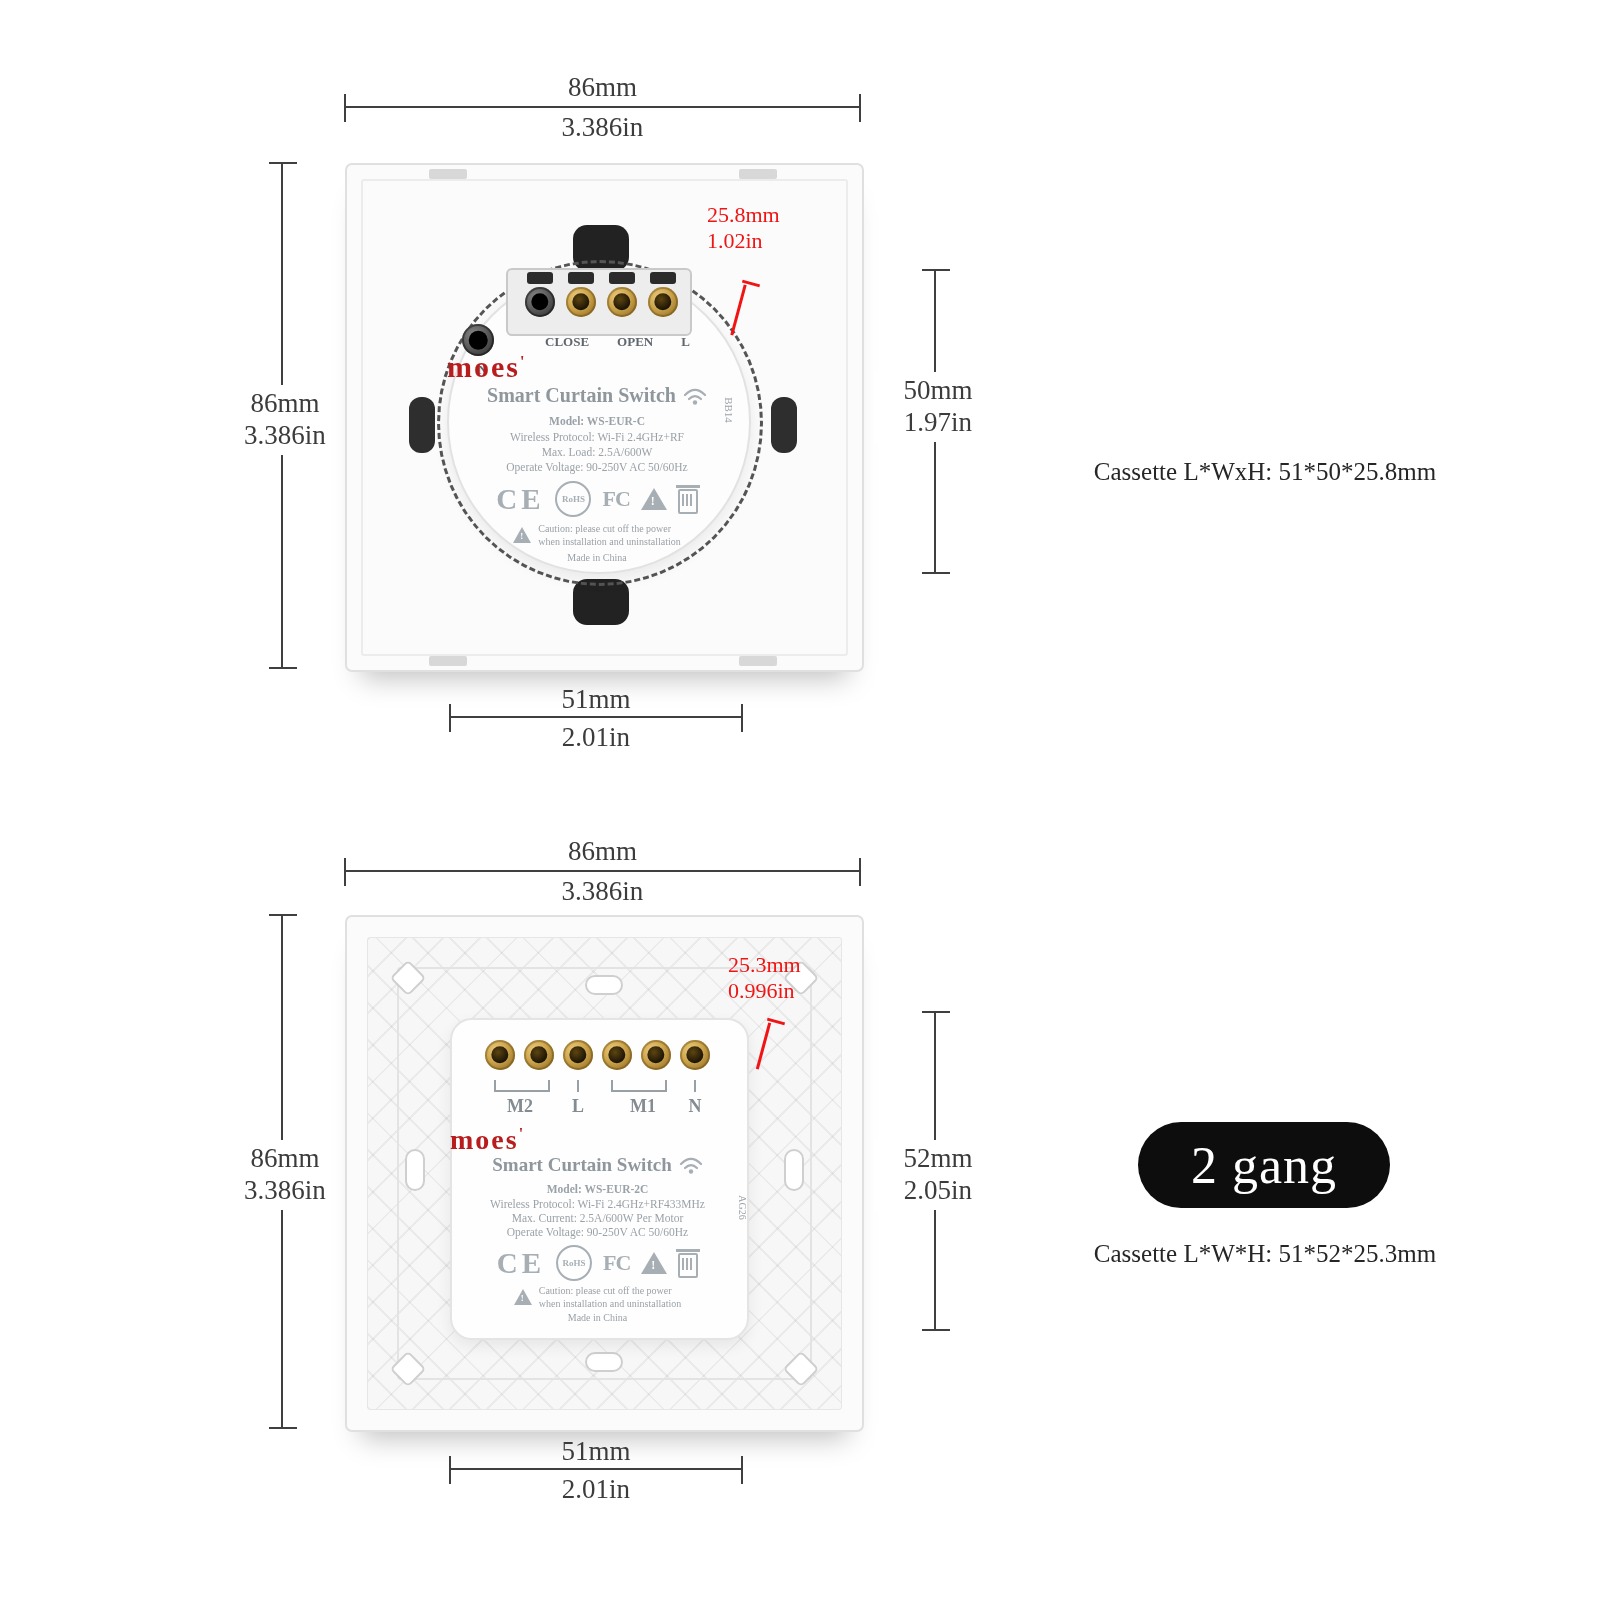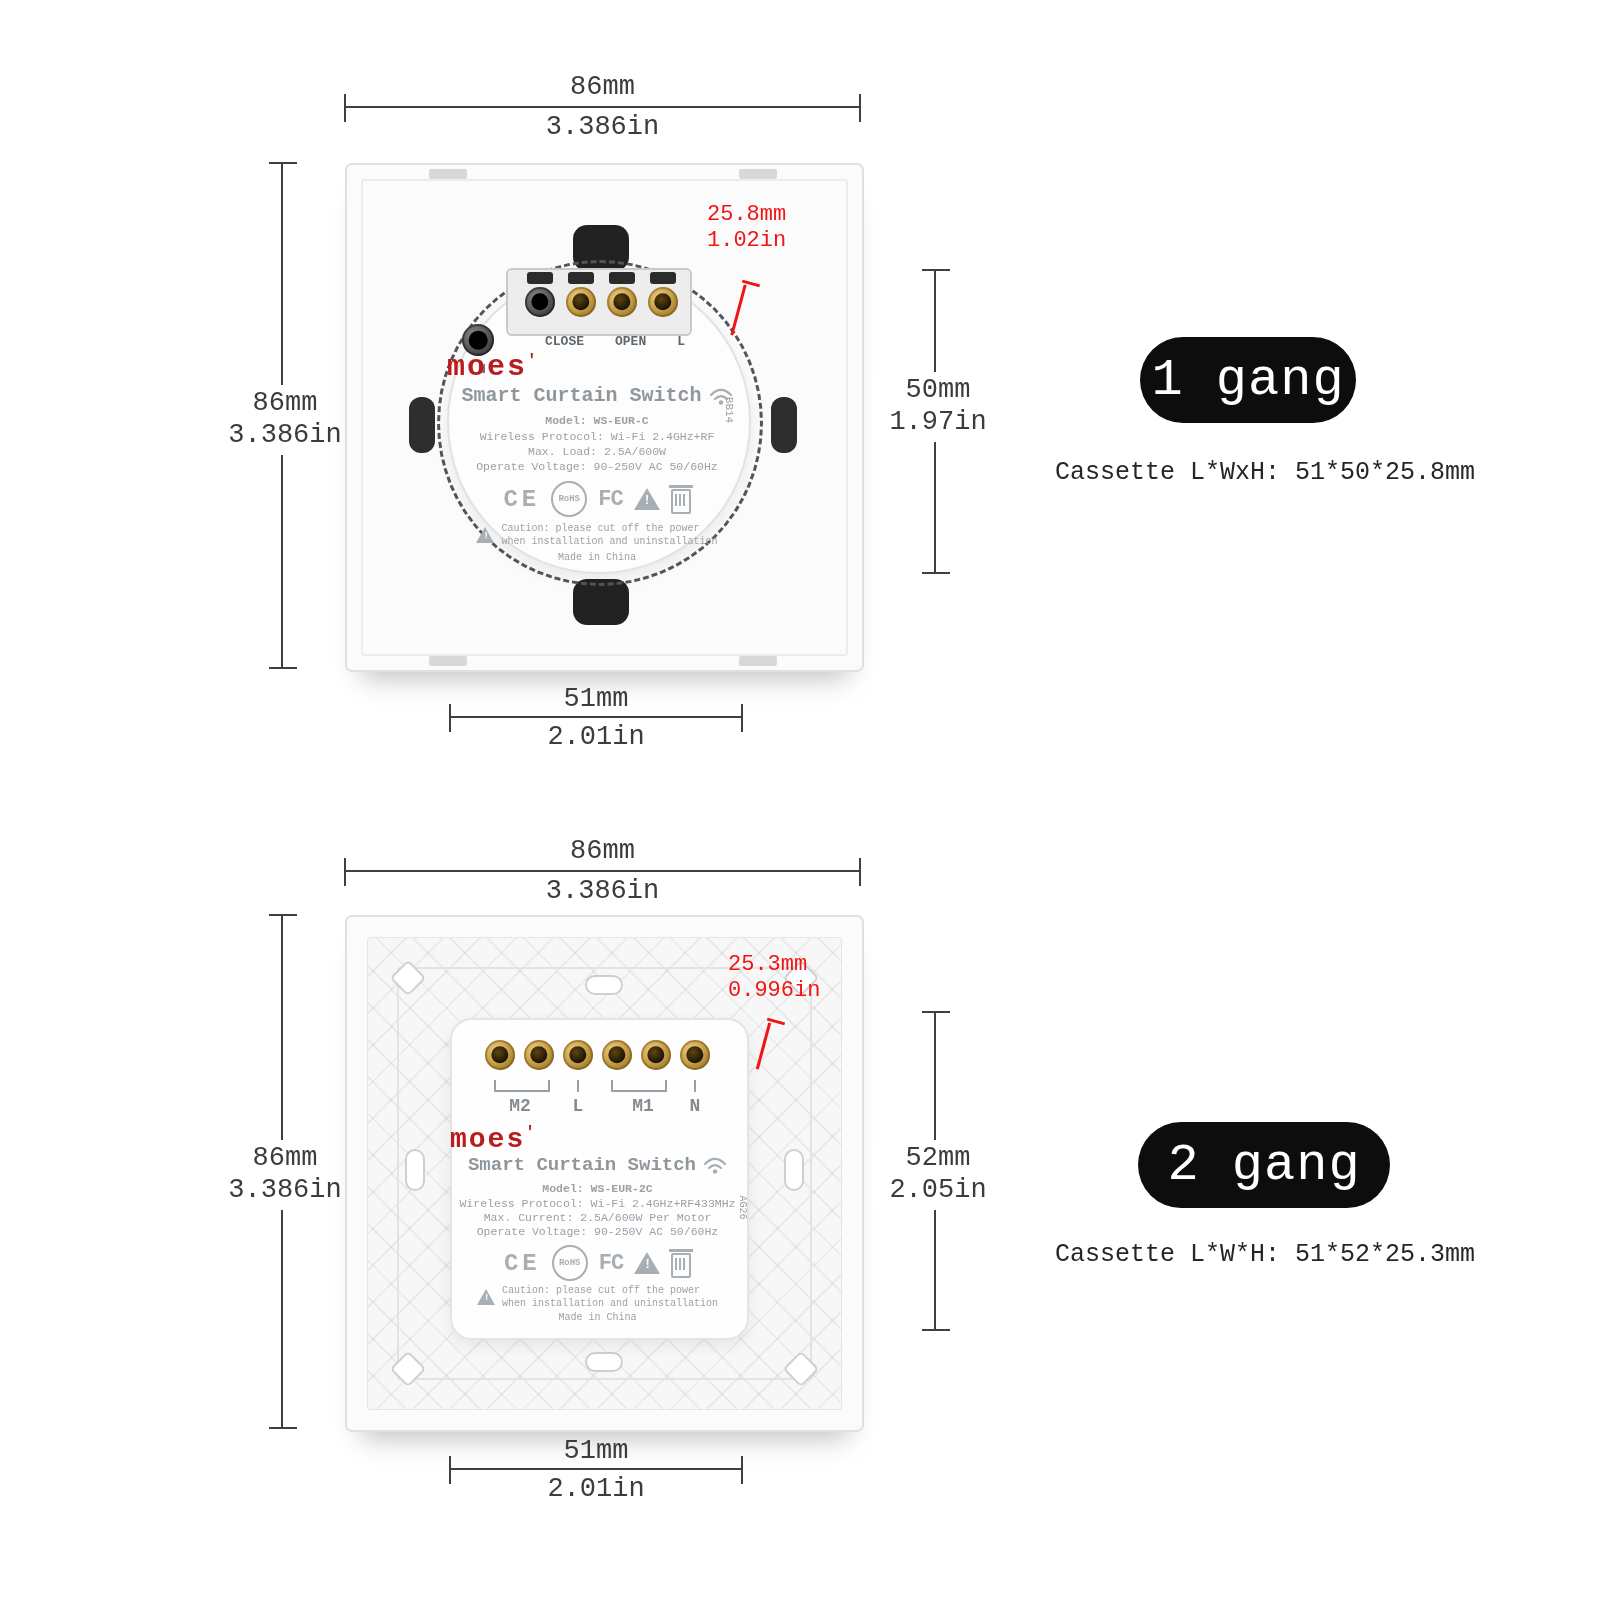--- a/index.html
+++ b/index.html
@@ -1,17 +1,17 @@
 <!DOCTYPE html>
 <html><head>
 <meta charset="utf-8">
 <style>
   html,body{margin:0;padding:0;background:#fff;}
   #canvas{position:relative;width:1600px;height:1600px;background:#fff;
-    font-family:Liberation Mono, monospace;color:#3c3c3c;overflow:hidden;}
+    font-family:Liberation Serif, serif;color:#3c3c3c;overflow:hidden;}
   
   .dimh{position:absolute;height:0;border-top:2px solid #3f3f3f;}
   .dimh::before,.dimh::after{content:"";position:absolute;width:2px;height:28px;background:#3f3f3f;top:-14px;}
   .dimh::before{left:-1px}.dimh::after{right:-1px}
   .dimv{position:absolute;width:0;border-left:2px solid #3f3f3f;}
   .dimv::before,.dimv::after{content:"";position:absolute;height:2px;width:28px;background:#3f3f3f;left:-14px;}
   .dimv::before{top:-1px}.dimv::after{bottom:-1px}
   .dlabel{position:absolute;font-size:27px;color:#3c3c3c;text-align:center;line-height:1.18;}
   .whitebg{background:#fff;padding:3px 4px;}
   .redlabel{position:absolute;font-size:22px;color:#f01414;line-height:1.18;}
@@ -41,21 +41,21 @@
     font-size:13px;font-weight:700;color:#5f666c;}
   .nlabel{position:absolute;font-size:13px;font-weight:700;color:#5f666c;}
   
   .brand{position:absolute;text-align:left;font-size:30px;font-weight:700;letter-spacing:2px;color:#b91c1c;}
   .brand .mark{font-size:16px;vertical-align:10px;}
   .mtitle{position:absolute;display:flex;align-items:center;justify-content:center;gap:7px;
     font-size:20px;font-weight:600;color:#8f979d;}
   .spec{position:absolute;text-align:center;font-size:11.5px;font-weight:500;color:#9aa2a8;line-height:1.25;}
   .spec.b{font-weight:700;}
   .iconrow{position:absolute;display:flex;align-items:center;justify-content:center;gap:11px;}
-  .ce{font-size:24px;font-weight:700;color:#a7afb5;letter-spacing:4px;}
+  .ce{font-size:29px;font-weight:700;color:#a7afb5;letter-spacing:4px;}
   .rohs{width:32px;height:32px;border:2.5px solid #a7afb5;border-radius:50%;display:flex;
     align-items:center;justify-content:center;font-size:9px;font-weight:700;color:#a7afb5;}
   .fc{font-size:22px;font-weight:800;color:#a7afb5;letter-spacing:-1px;}
   .tri{position:relative;width:0;height:0;border-left:13px solid transparent;border-right:13px solid transparent;
     border-bottom:22px solid #a7afb5;}
   .tri span{position:absolute;left:-3px;top:6px;font-size:12px;font-weight:800;color:#fff;}
   .tri.small{border-left-width:9px;border-right-width:9px;border-bottom-width:16px;}
   .tri.small span{left:-2px;top:4px;font-size:9px;}
   .bin{position:relative;width:16px;height:21px;border:2px solid #a7afb5;border-radius:2px;margin-top:5px;}
   .bin::before{content:"";position:absolute;left:-4px;top:-6px;width:24px;height:3px;background:#a7afb5;}
@@ -182,21 +182,20 @@
     <div>25.8mm</div>
     <div>1.02in</div>
   </div>
   <div class="redtick" style="left:737px;top:284px;width:3px;height:52px;transform:rotate(15deg);"></div>
   <div class="redtick" style="left:742px;top:282px;width:18px;height:3px;transform:rotate(15deg);"></div>
 
   <div class="dlabel" style="left:450px;top:684px;width:292px;">51mm</div>
   <div class="dimh" style="left:450px;top:716px;width:292px;"></div>
   <div class="dlabel" style="left:450px;top:722px;width:292px;">2.01in</div>
 
-  <div class="badge" style="left:1140px;top:337px;width:216px;height:86px;">1 gang</div>
   <div class="cassette" style="left:1050px;top:458px;">Cassette L*WxH: 51*50*25.8mm</div>
 
   <div class="dlabel" style="left:345px;top:836px;width:515px;">86mm</div>
   <div class="dimh" style="left:345px;top:870px;width:515px;"></div>
   <div class="dlabel" style="left:345px;top:876px;width:515px;">3.386in</div>
 
   <div class="dimv" style="left:281px;top:915px;height:513px;"></div>
   <div class="dlabel whitebg" style="left:221px;top:1140px;width:120px;">
     <div>86mm</div>
     <div>3.386in</div>

